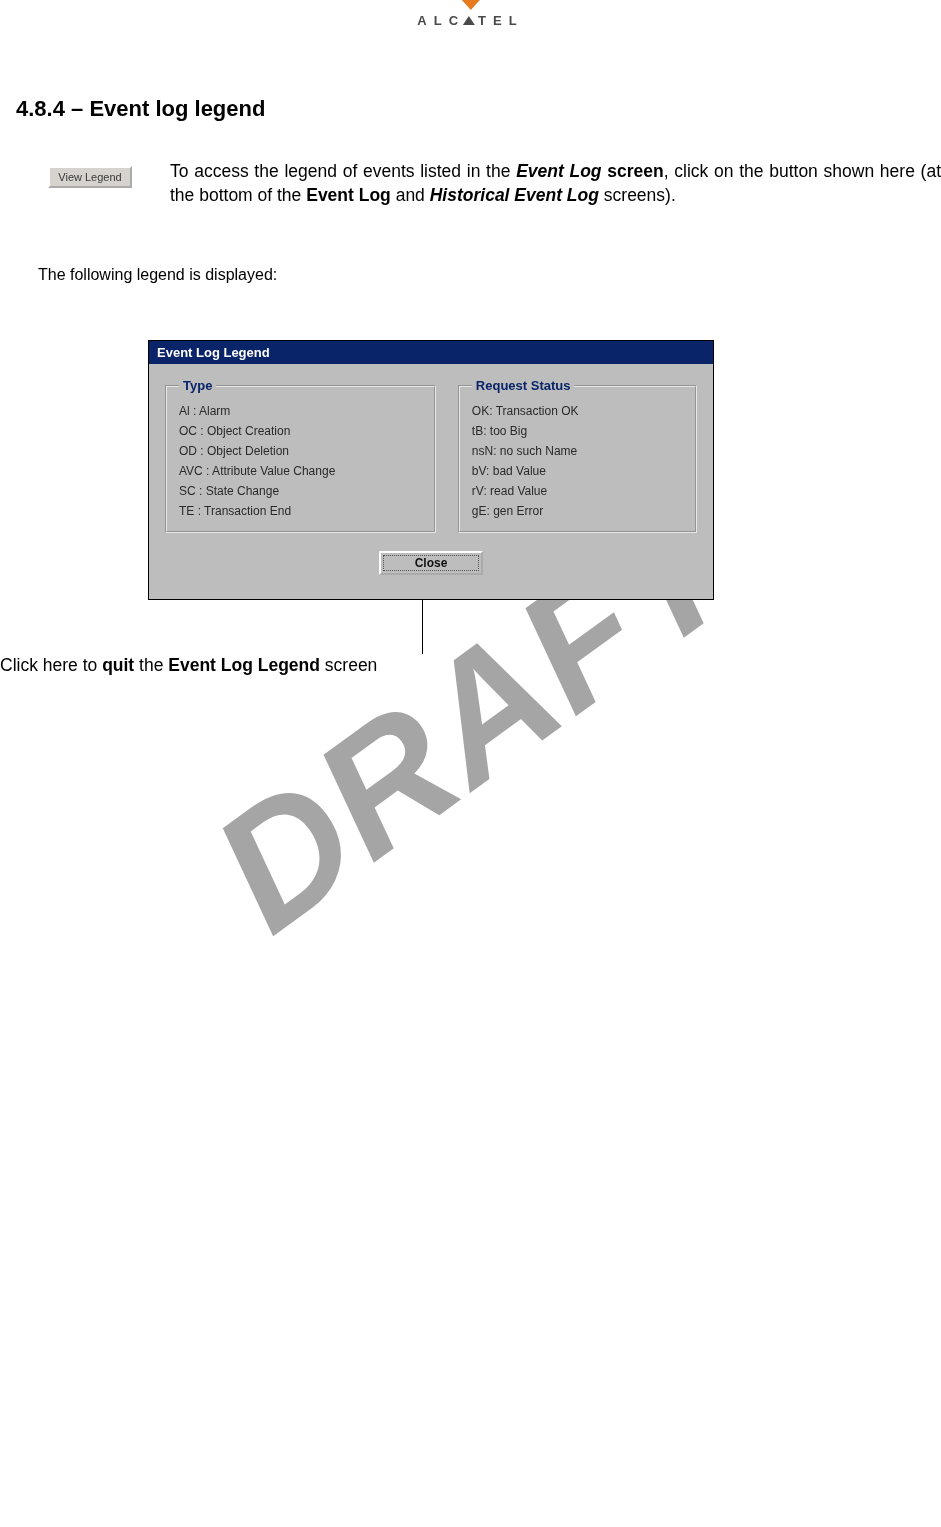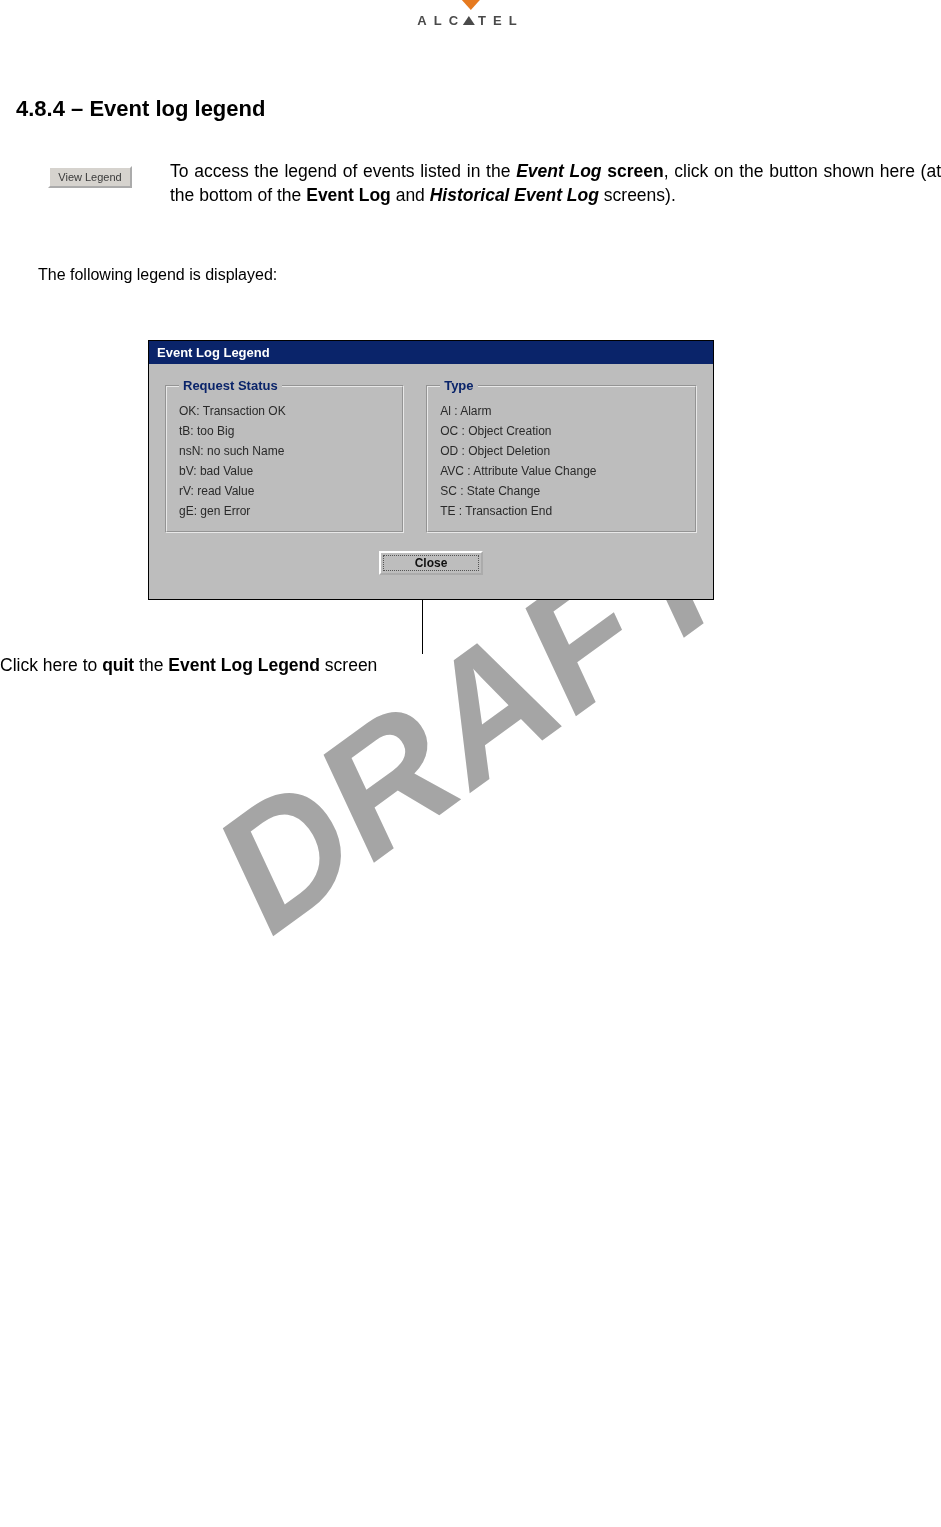--- a/index.html
+++ b/index.html
@@ -231,38 +231,38 @@
         <span>To access the legend of events listed in the </span><b><i>Event Log</i><span> screen</span></b><span>, click on the button shown here (at the bottom of the </span><b>Event Log</b><span> and </span><b><i>Historical Event Log</i></b><span> screens).</span>
       </div>
     </div>
 
     <div class="followup">The following legend is displayed:</div>
 
     <div class="dialog-wrap">
       <div class="dialog">
         <div class="titlebar">Event Log Legend</div>
         <div class="dialog-body">
+          <fieldset class="group group-type">
+            <legend>Type</legend>
+            <div class="legend-item">Al : Alarm</div>
+            <div class="legend-item">OC : Object Creation</div>
+            <div class="legend-item">OD : Object Deletion</div>
+            <div class="legend-item">AVC : Attribute Value Change</div>
+            <div class="legend-item">SC : State Change</div>
+            <div class="legend-item">TE : Transaction End</div>
+          </fieldset>
           <fieldset class="group group-status">
             <legend>Request Status</legend>
             <div class="legend-item">OK: Transaction OK</div>
             <div class="legend-item">tB: too Big</div>
             <div class="legend-item">nsN: no such Name</div>
             <div class="legend-item">bV: bad Value</div>
             <div class="legend-item">rV: read Value</div>
             <div class="legend-item">gE: gen Error</div>
           </fieldset>
-          <fieldset class="group group-type">
-            <legend>Type</legend>
-            <div class="legend-item">Al : Alarm</div>
-            <div class="legend-item">OC : Object Creation</div>
-            <div class="legend-item">OD : Object Deletion</div>
-            <div class="legend-item">AVC : Attribute Value Change</div>
-            <div class="legend-item">SC : State Change</div>
-            <div class="legend-item">TE : Transaction End</div>
-          </fieldset>
         </div>
         <div class="close-row">
           <span class="close-btn">Close</span>
         </div>
       </div>
     </div>
 
     <div class="callout-line"></div>
 
     <div class="callout-text">

